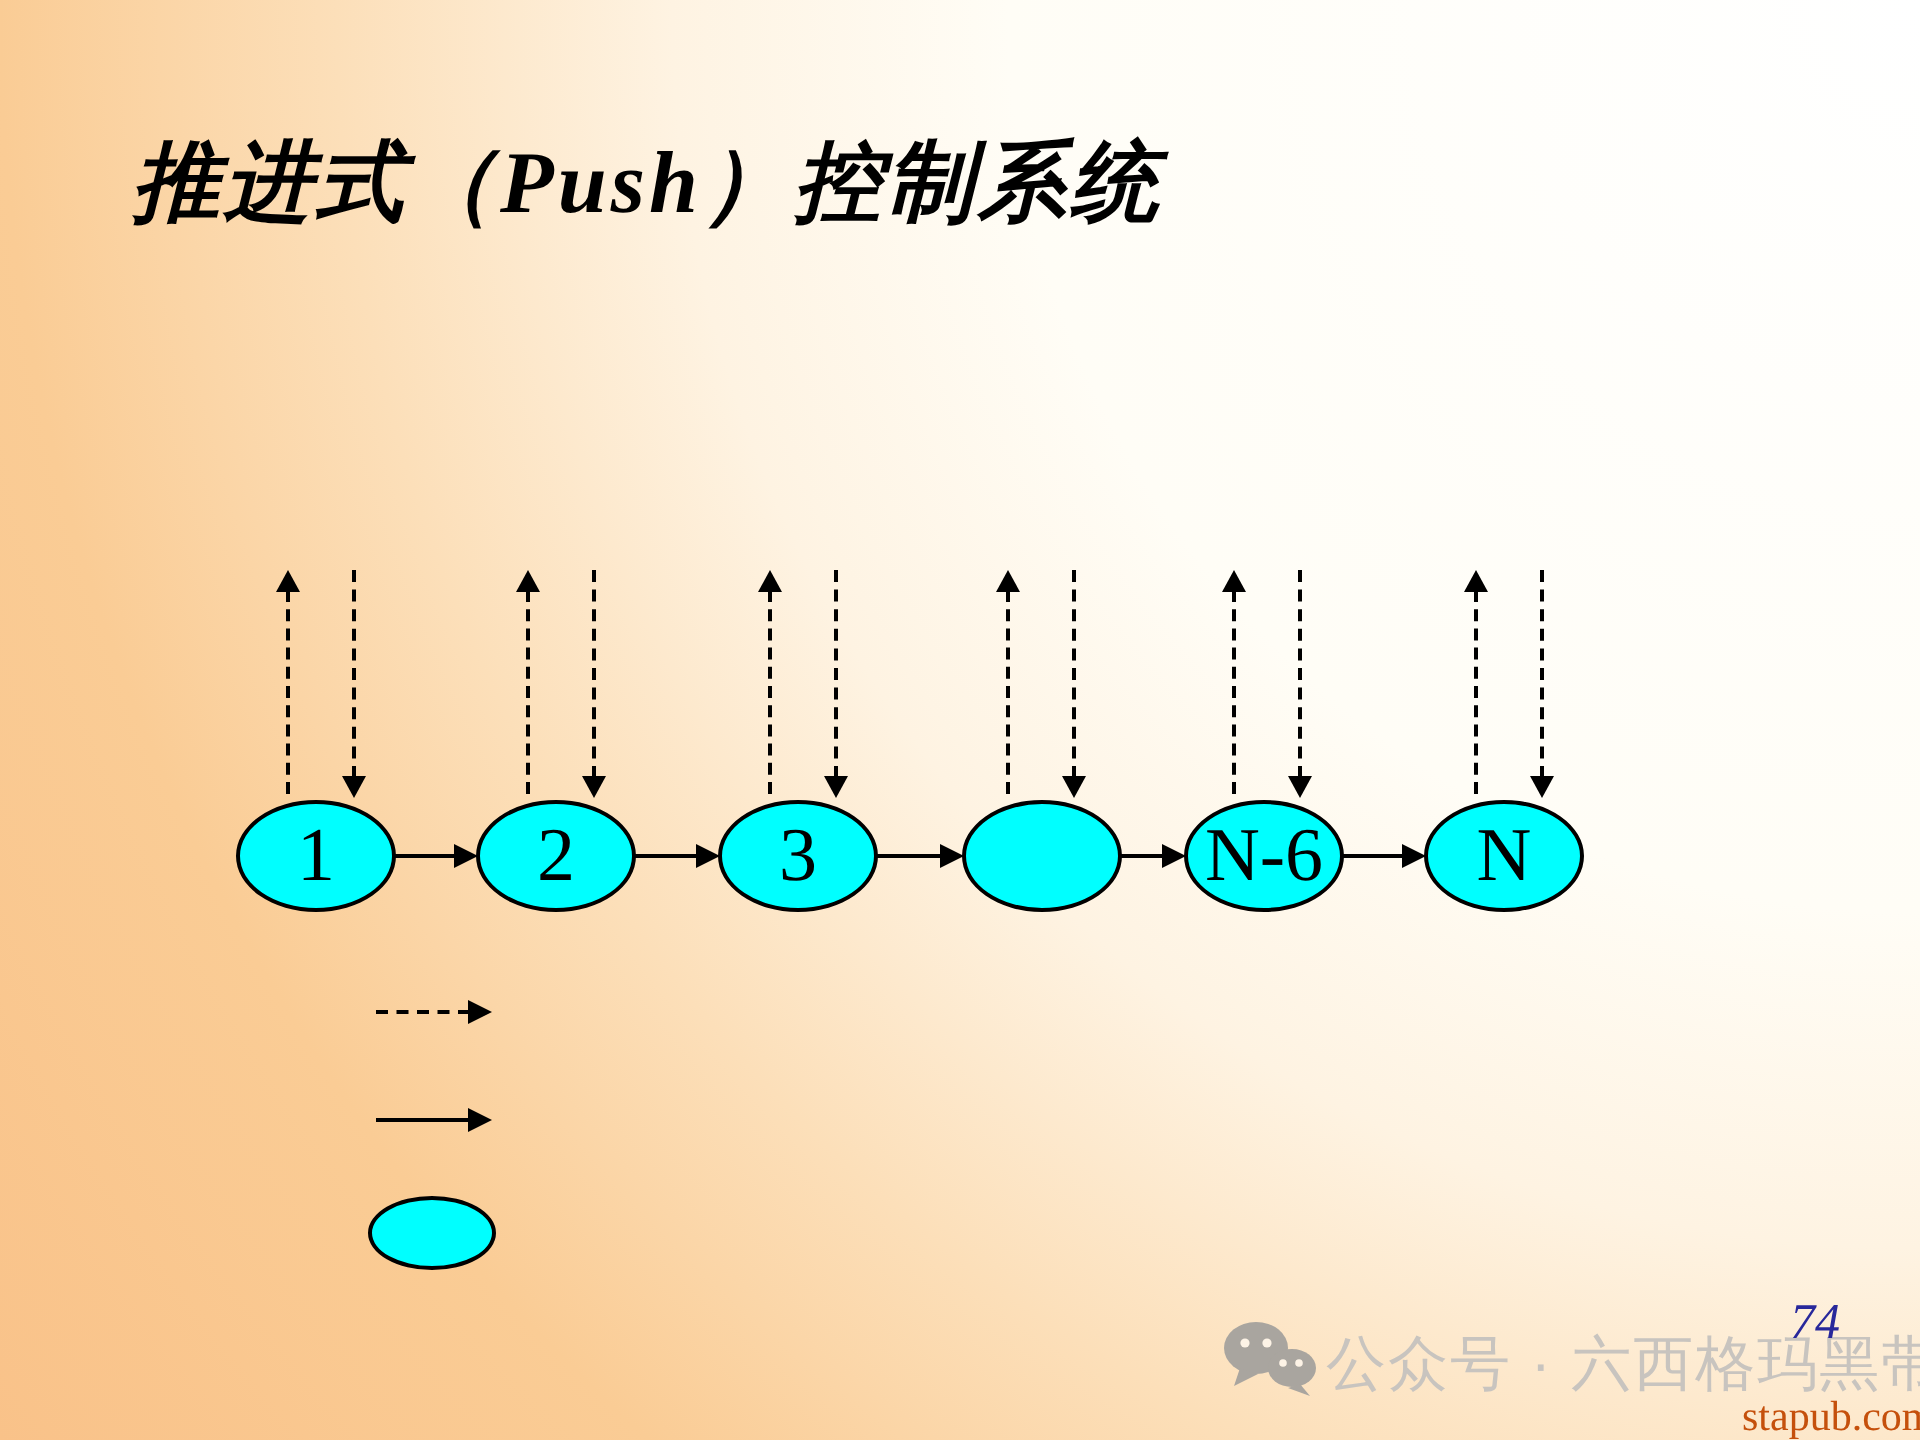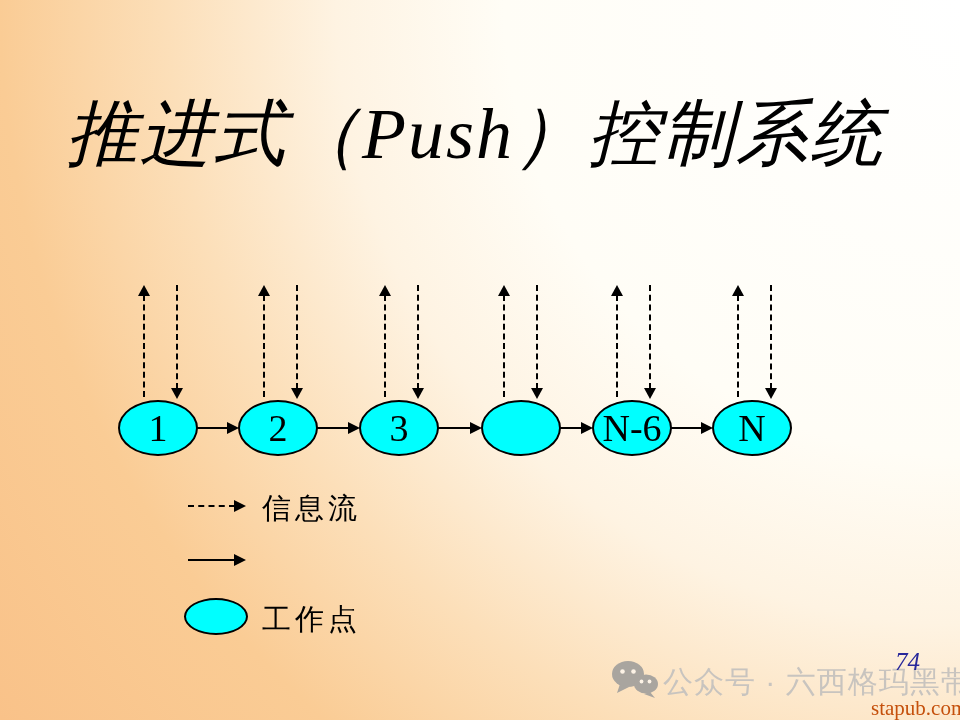--- a/index.html
+++ b/index.html
@@ -13,26 +13,25 @@
     background: radial-gradient(circle at 100% 0%,
       #FFFFFF 0%, #FFFDF6 38%, #FEF3E2 52%, #FCDFB9 66%, #FACC95 80%, #F9C289 100%);
     font-family: "Liberation Serif", serif;
     color: #000;
   }
 
   .title {
     position: absolute;
     left: 66px;
     top: 62px;
-    font-size: 72px;
-    font-weight: normal;
+    font-size: 44px;
+    font-weight: bold;
     font-style: italic;
     letter-spacing: 2px;
     white-space: nowrap;
-    margin-top: 24px;
   }
 
   .plan-box {
     position: absolute;
     left: 96px;
     top: 207px;
     width: 728px;
     height: 71px;
     background: #00FFFF;
     border: 2px solid #000;
@@ -282,29 +281,27 @@
     </div>
   <div class="flow-arrow" style="left:671px;width:42px">
       <div class="shaft"></div>
       <div class="tip"></div>
     </div>
 
   <div class="legend-sym-arrow dashed" style="top:499px">
       <div class="shaft"></div>
       <div class="tip"></div>
     </div>
-  <div class="legend-label" style="top:489px">信息流</div>
 
   <div class="legend-sym-arrow solid" style="top:553px">
       <div class="shaft"></div>
       <div class="tip"></div>
     </div>
 
   <div class="legend-ellipse"></div>
-  <div class="legend-label" style="top:600px">工作点</div>
 
   <svg class="wechat-icon" viewBox="0 0 48 38">
     <ellipse cx="17" cy="14" rx="16" ry="13" fill="#A9A59F"></ellipse>
     <polygon points="9,24 6,33 18,27" fill="#A9A59F"></polygon>
     <circle cx="11.5" cy="11.5" r="2.3" fill="#FDF3E6"></circle>
     <circle cx="22.5" cy="11.5" r="2.3" fill="#FDF3E6"></circle>
     <ellipse cx="35" cy="24" rx="12" ry="9.5" fill="#A9A59F"></ellipse>
     <polygon points="39,32 44,38 33,34" fill="#A9A59F"></polygon>
     <circle cx="30.5" cy="21.5" r="1.9" fill="#FDF3E6"></circle>
     <circle cx="38.5" cy="21.5" r="1.9" fill="#FDF3E6"></circle>

